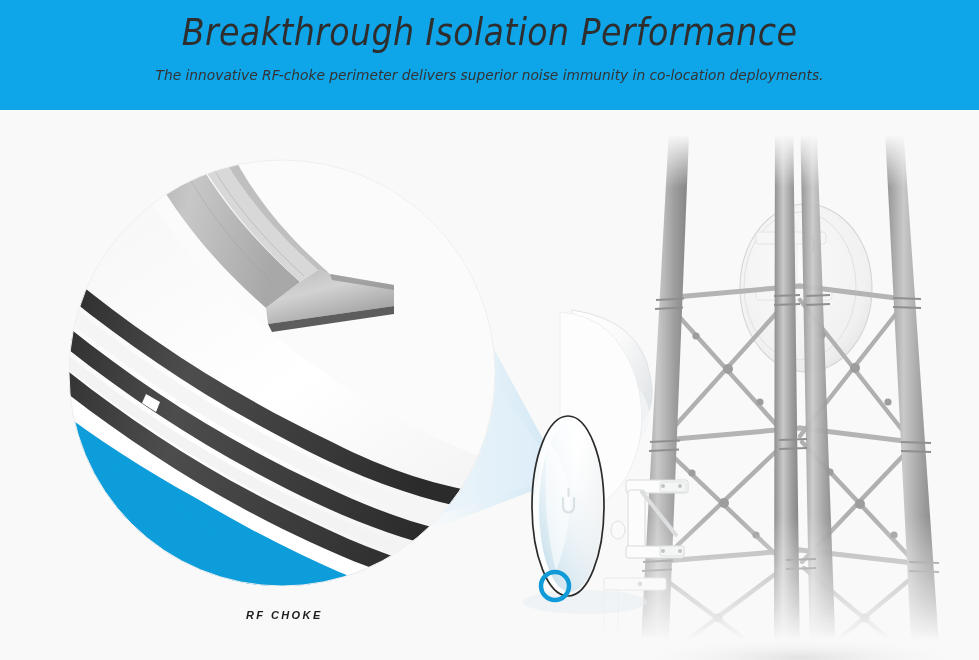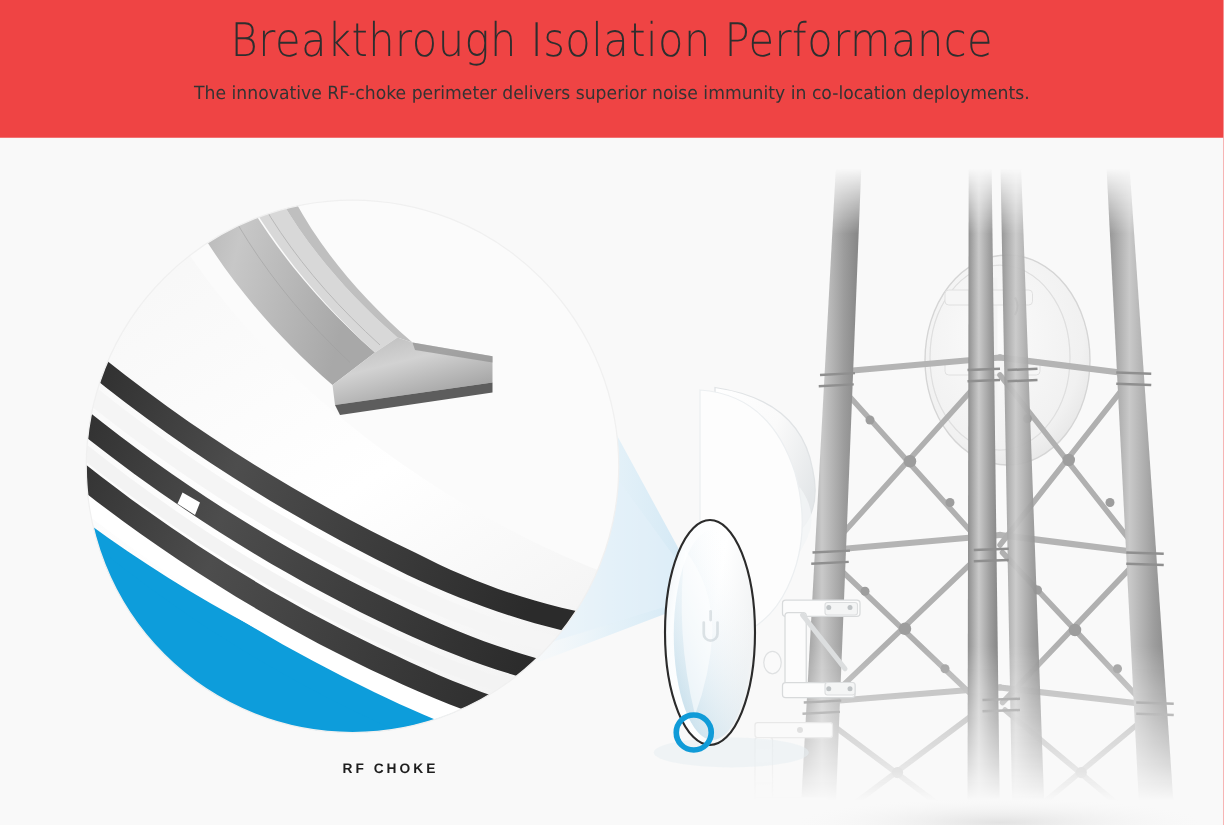--- a/index.html
+++ b/index.html
@@ -10,22 +10,23 @@
     background: #ffffff;
   }
   body {
     font-family: "Liberation Sans", "DejaVu Sans", sans-serif;
   }
 
   #page {
     position: relative;
     width: 979px;
     height: 660px;
-    background: #ef4444;
+    background: #0ea5e9;
     overflow: hidden;
+    font-style: italic;
   }
 
   
   #header {
     position: absolute;
     left: 0;
     top: 0;
     width: 979px;
     height: 110px;
     text-align: center;
@@ -78,21 +79,20 @@
   #rf-choke-caption {
     position: absolute;
     left: 246px;
     top: 609px;
     font-family: "Liberation Sans", "DejaVu Sans", sans-serif;
     font-weight: 700;
     font-size: 11px;
     letter-spacing: 2.4px;
     color: #1d1d1d;
     white-space: nowrap;
-    margin-left: 28px;
   }
 </style>
 </head>
 <body>
 
 <div id="page">
 
   <div id="header">
     <h1 id="page-title">Breakthrough Isolation Performance</h1>
     <p id="page-subtitle">The innovative RF-choke perimeter delivers superior noise immunity in co-location deployments.</p>

